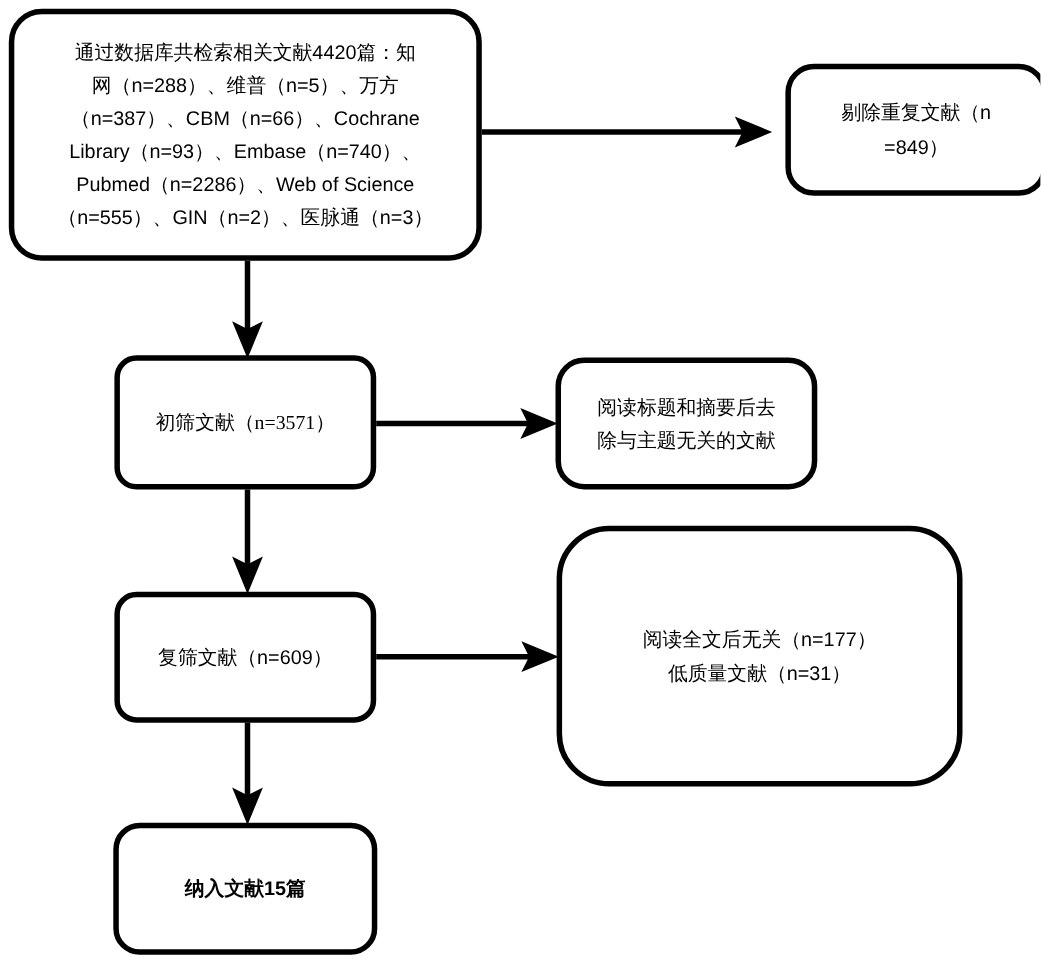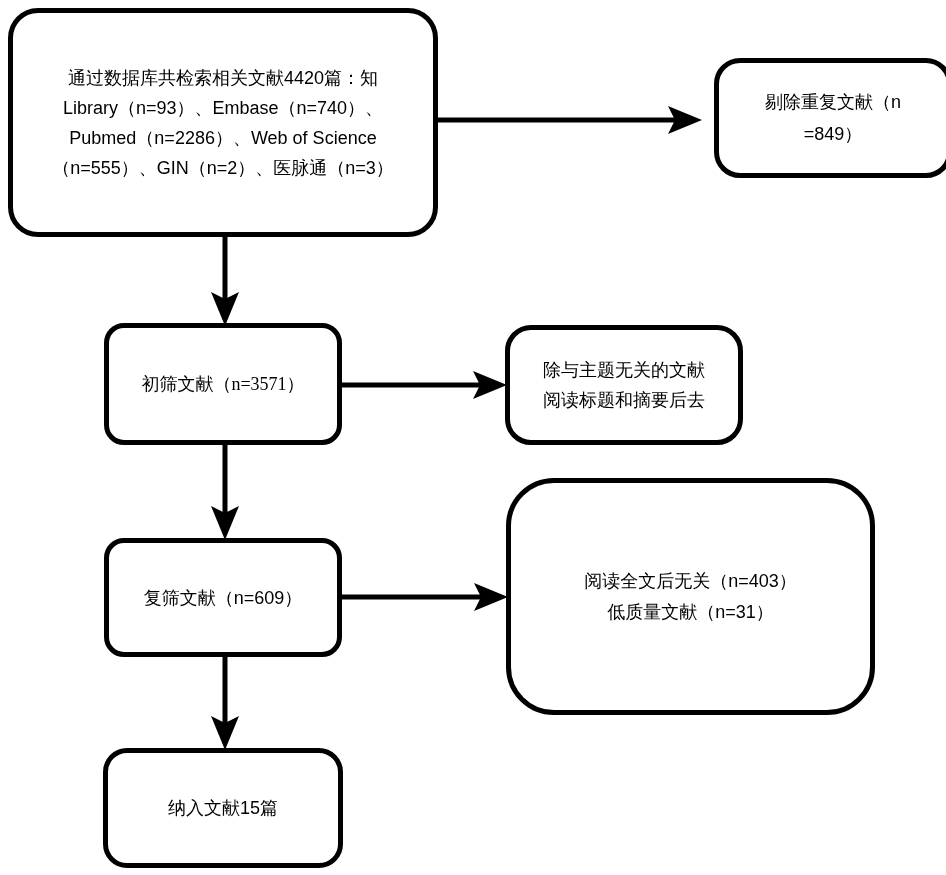--- a/index.html
+++ b/index.html
@@ -29,21 +29,21 @@
     line-height: 30px;
   }
   .box .line { white-space: nowrap; }
 
   .box-search         { left: 8px;   top: 8px;   width: 430px; height: 229px; border-radius: 30px; }
   .box-duplicates     { left: 700px; top: 58px;  width: 238px; height: 120px; border-radius: 26px; line-height: 32px; margin-left: 14px; }
   .box-initial        { left: 104px; top: 323px; width: 238px; height: 122px; border-radius: 20px; font-family: Liberation Serif, serif; }
   .box-title-abstract { left: 505px; top: 325px; width: 238px; height: 120px; border-radius: 26px; }
   .box-rescreen       { left: 104px; top: 538px; width: 238px; height: 119px; border-radius: 20px; }
   .box-fulltext       { left: 506px; top: 478px; width: 369px; height: 237px; border-radius: 48px; line-height: 31px; }
-  .box-included       { left: 103px; top: 748px; width: 240px; height: 120px; border-radius: 24px; }
+  .box-included       { left: 103px; top: 748px; width: 240px; height: 120px; border-radius: 24px; font-weight: bold; }
 
   .arrows {
     position: absolute;
     left: 0; top: 0;
     width: 946px; height: 875px;
     pointer-events: none;
   }
   .arrows .shaft { stroke: var(--ink); stroke-width: 5; fill: none; }
   .arrows .head  { fill: var(--ink); stroke: none; }
 </style>
@@ -74,45 +74,47 @@
       <polygon class="head" points="508,597 474,583 481,597 474,611"></polygon>
     </g>
     <g>
       <line class="shaft" x1="225" y1="657" x2="225" y2="726"></line>
       <polygon class="head" points="225,750 211,716 225,723 239,716"></polygon>
     </g>
   </svg>
 
   <div class="box box-search">
     <div class="line">通过数据库共检索相关文献4420篇：知</div>
+    <div class="line">网（n=288）、维普（n=5）、万方</div>
+    <div class="line">（n=387）、CBM（n=66）、Cochrane</div>
     <div class="line">Library（n=93）、Embase（n=740）、</div>
     <div class="line">Pubmed（n=2286）、Web of Science</div>
     <div class="line">（n=555）、GIN（n=2）、医脉通（n=3）</div>
   </div>
 
   <div class="box box-duplicates">
     <div class="line">剔除重复文献（n</div>
     <div class="line">=849）</div>
   </div>
 
   <div class="box box-initial">
     <div class="line">初筛文献（n=3571）</div>
   </div>
 
   <div class="box box-title-abstract">
+    <div class="line">阅读标题和摘要后去</div>
     <div class="line">除与主题无关的文献</div>
-    <div class="line">阅读标题和摘要后去</div>
   </div>
 
   <div class="box box-rescreen">
     <div class="line">复筛文献（n=609）</div>
   </div>
 
   <div class="box box-fulltext">
-    <div class="line">阅读全文后无关（n=403）</div>
+    <div class="line">阅读全文后无关（n=177）</div>
     <div class="line">低质量文献（n=31）</div>
   </div>
 
   <div class="box box-included">
     <div class="line">纳入文献15篇</div>
   </div>
 
 </div>
 
 </body></html>

